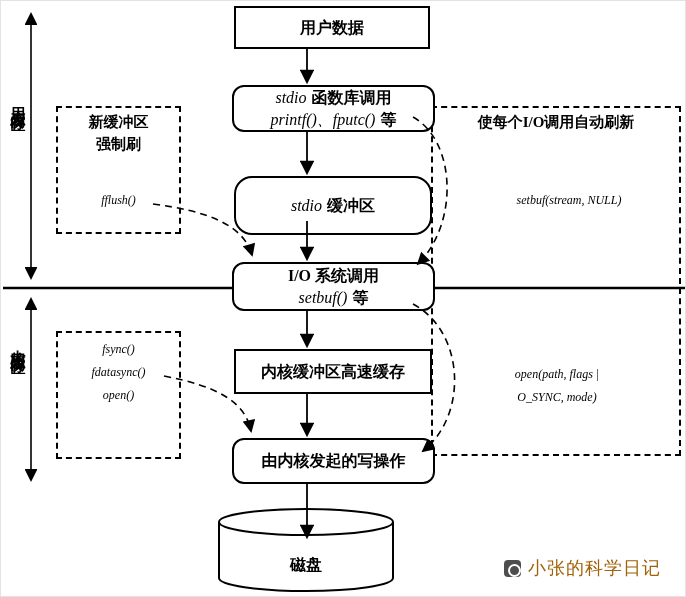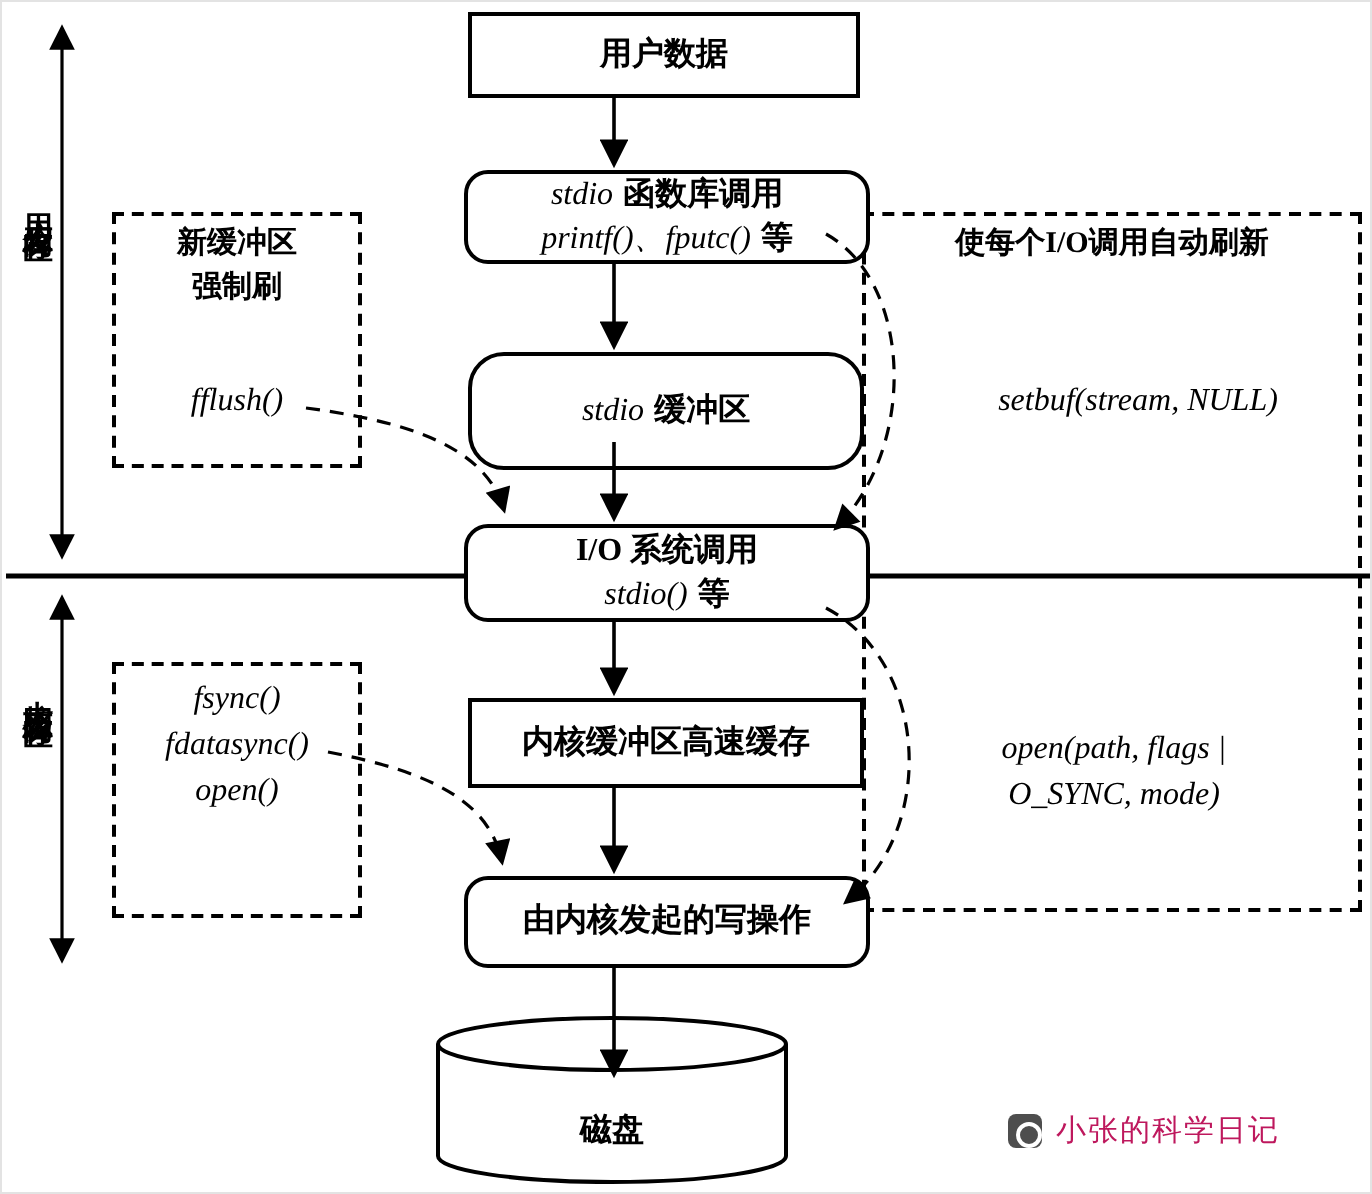--- a/index.html
+++ b/index.html
@@ -21,35 +21,35 @@
   .rounded { border-radius:12px; }
   .code { font-style:italic; font-weight:400; font-size:16px; }
   .sp { margin-left:5px; }
   .line { white-space:nowrap; }
 
   .dashed-panel {
     position:absolute; z-index:1; border:2px dashed #000; background:transparent;
   }
   .side-text { position:absolute; z-index:3; text-align:center; }
   .zh-note { font-weight:700; font-size:15px; line-height:22px; }
-  .code-note { font-style:italic; font-weight:400; font-size:16px; line-height:23px; }
+  .code-note { font-style:italic; font-weight:400; font-size:12px; line-height:23px; }
 
   .axis-label {
     position:absolute; z-index:3; writing-mode:vertical-rl; text-orientation:upright;
     font-size:15px; font-weight:700; letter-spacing:2px; left:7px;
   }
   .disk-label {
     position:absolute; z-index:5; text-align:center; font-weight:700; font-size:16px;
   }
 
   .watermark {
     position:absolute; z-index:5; left:503px; top:555px;
     display:flex; align-items:center; gap:7px;
     font-family:"Liberation Sans","DejaVu Sans",sans-serif;
-    font-size:15px; color:#be185d; letter-spacing:1px;
+    font-size:18px; color:#a16207; letter-spacing:1px;
   }
   .wm-icon {
     width:17px; height:17px; background:#4e4e4e; border-radius:4px; position:relative; display:inline-block;
   }
   .wm-icon::after {
     content:""; position:absolute; left:4px; top:4px; width:9px; height:9px;
     border:2px solid #fff; border-radius:50%;
   }
 </style>
 </head>
@@ -102,21 +102,21 @@
 
   <div class="node" style="left:209px; top:175px; width:198px; height:59px;border-radius:18px;">
     <div class="line">
       <span class="code">stdio</span><span class="sp">缓冲区</span>
     </div>
   </div>
 
   <div class="node rounded" style="left:207px; top:261px; width:203px; height:49px;">
     <div class="line">I/O 系统调用</div>
     <div class="line">
-      <span class="code">stdio()</span><span class="sp">等</span>
+      <span class="code">setbuf()</span><span class="sp">等</span>
     </div>
   </div>
 
   <div class="node" style="left:209px; top:348px; width:198px; height:45px;">
     <span class="line">内核缓冲区高速缓存</span>
   </div>
 
   <div class="node rounded" style="left:207px; top:437px; width:203px; height:46px;">
     <span class="line">由内核发起的写操作</span>
   </div>

